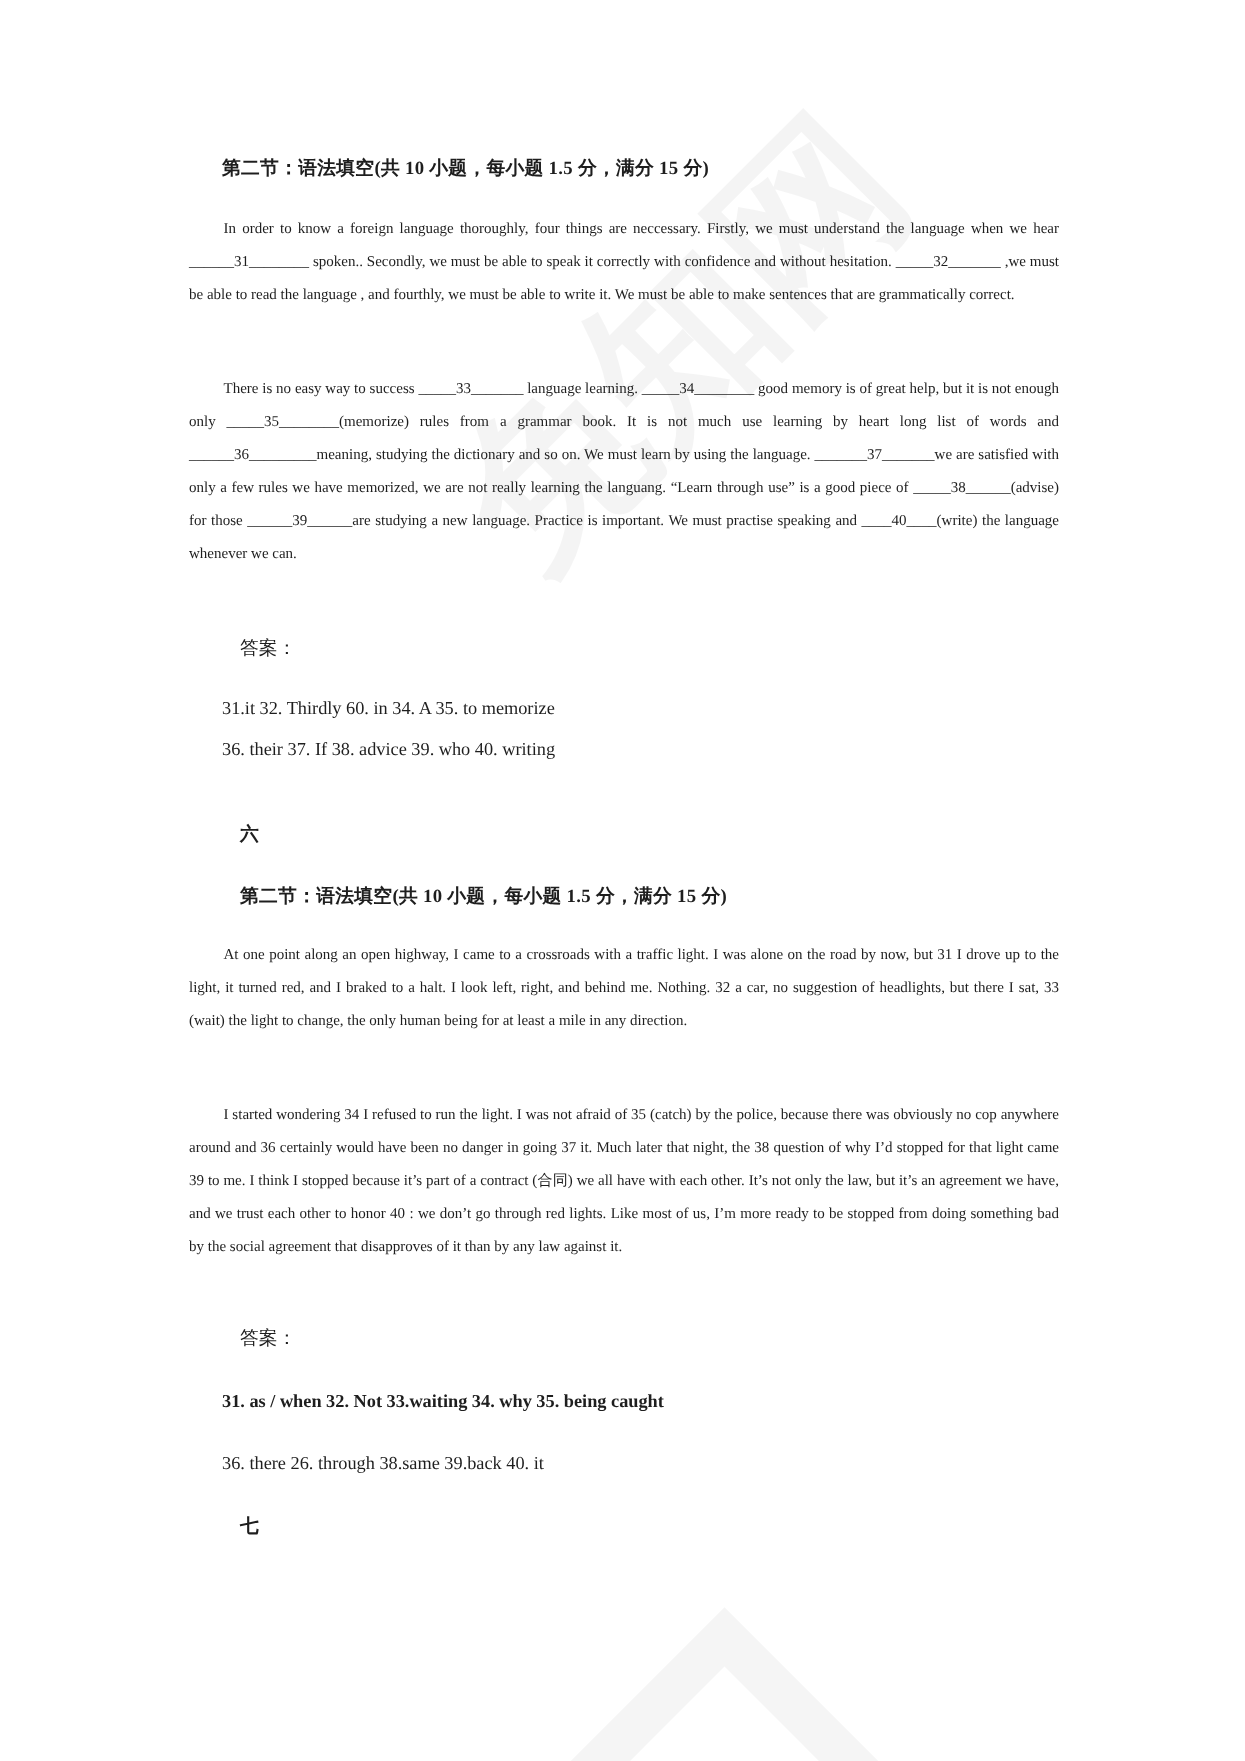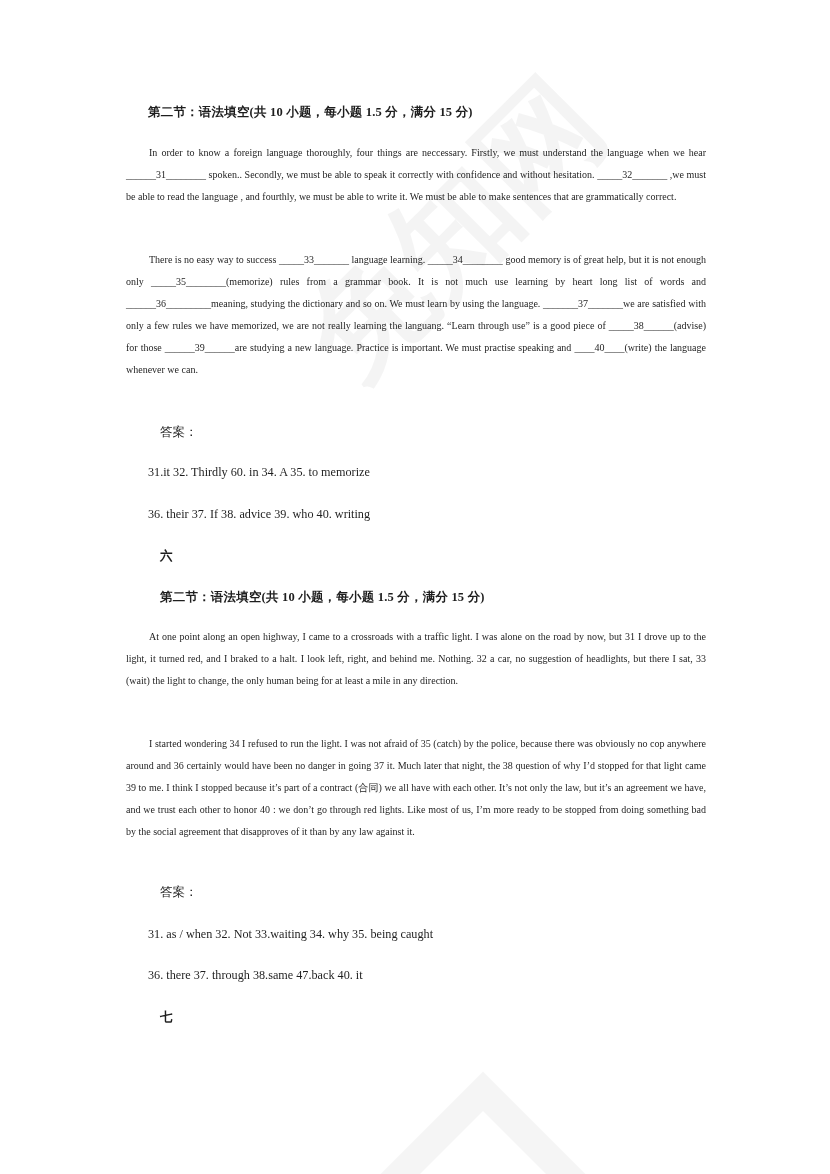--- a/index.html
+++ b/index.html
@@ -26,25 +26,25 @@
   <div class="watermark wm1">免知网</div>
   <div class="watermark wm2"></div>
 
   <div class="heading">
     <span class="h" style="top:104px;">第二节：语法填空(共 10 小题，每小题 1.5 分，满分 15 分)</span>
   </div>
   <div class="block para" style="top:142px;">In order to know a foreign language thoroughly, four things are neccessary. Firstly, we must understand the language when we hear ______31________ spoken.. Secondly, we must be able to speak it correctly with confidence and without hesitation. _____32_______ ,we must be able to read the language , and fourthly, we must be able to write it. We must be able to make sentences that are grammatically correct.</div>
   <div class="block para" style="top:249px;">There is no easy way to success _____33_______ language learning. _____34________ good memory is of great help, but it is not enough only _____35________(memorize) rules from a grammar book. It is not much use learning by heart long list of words and ______36_________meaning, studying the dictionary and so on. We must learn by using the language. _______37_______we are satisfied with only a few rules we have memorized, we are not really learning the languang. “Learn through use” is a good piece of _____38______(advise) for those ______39______are studying a new language. Practice is important. We must practise speaking and ____40____(write) the language whenever we can.</div>
   <div class="label" style="top:424px;">答案：</div>
   <div class="ans" style="top:465px;">31.it 32. Thirdly 60. in 34. A 35. to memorize</div>
-  <div class="ans" style="top:507px;text-align:center;">36. their 37. If 38. advice 39. who 40. writing</div>
+  <div class="ans" style="top:492px;text-align:center;">36. their 37. If 38. advice 39. who 40. writing</div>
 
   <div class="label heading" style="top:548px;">六</div>
   <div class="label heading" style="top:589px;">第二节：语法填空(共 10 小题，每小题 1.5 分，满分 15 分)</div>
   <div class="block para" style="top:626px;">At one point along an open highway, I came to a crossroads with a traffic light. I was alone on the road by now, but 31 I drove up to the light, it turned red, and I braked to a halt. I look left, right, and behind me. Nothing. 32 a car, no suggestion of headlights, but there I sat, 33 (wait) the light to change, the only human being for at least a mile in any direction.</div>
   <div class="block para" style="top:733px;">I started wondering 34 I refused to run the light. I was not afraid of 35 (catch) by the police, because there was obviously no cop anywhere around and 36 certainly would have been no danger in going 37 it. Much later that night, the 38 question of why I’d stopped for that light came 39 to me. I think I stopped because it’s part of a contract (合同) we all have with each other. It’s not only the law, but it’s an agreement we have, and we trust each other to honor 40 : we don’t go through red lights. Like most of us, I’m more ready to be stopped from doing something bad by the social agreement that disapproves of it than by any law against it.</div>
   <div class="label" style="top:884px;">答案：</div>
-  <div class="ans" style="top:927px;">31. as / when 32. Not 33.waiting 34. why 35. being caught</div>
-  <div class="ans" style="top:968px;">36. there 37. through 38.same 47.back 40. it</div>
+  <div class="ans" style="top:927px;font-weight:bold;">31. as / when 32. Not 33.waiting 34. why 35. being caught</div>
+  <div class="ans" style="top:968px;">36. there 26. through 38.same 39.back 40. it</div>
 
   <div class="label heading" style="top:1009px;">七</div>
 
 </div>
 
 </body></html>

